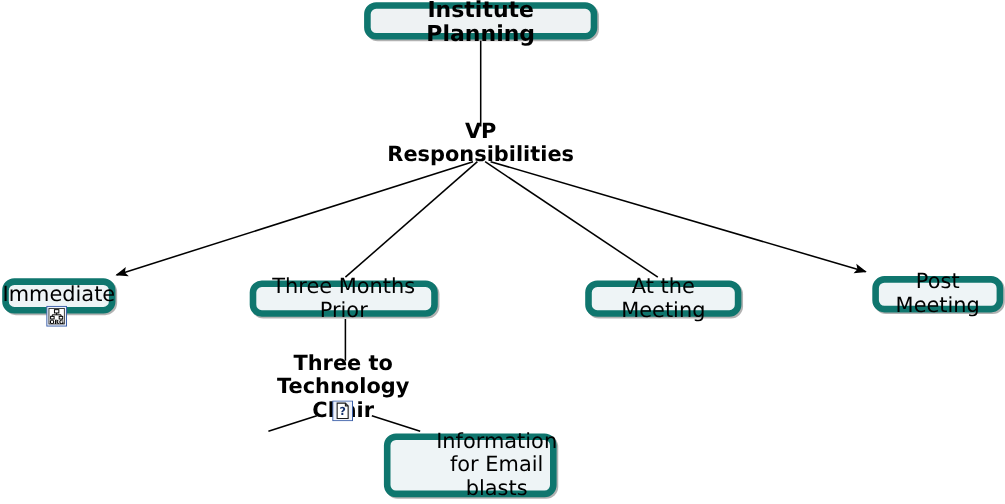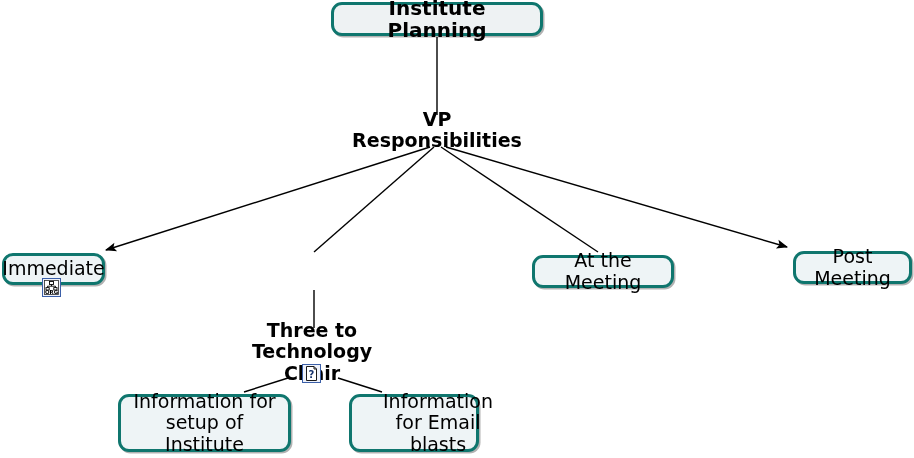--- a/index.html
+++ b/index.html
@@ -27,21 +27,21 @@
     position: absolute;
     box-sizing: border-box;
     display: flex;
     align-items: center;
     justify-content: center;
     text-align: center;
     color: #000000;
     z-index: 2;
   }
   .node.boxed {
-    border: 3px solid #0f766e;
+    border: 6px solid #0f766e;
     border-radius: 11px;
     background: #eef4f6;
     box-shadow: 1.5px 1.5px 0 rgba(0,0,0,0.30);
     font-size: 19px;
     line-height: 1.12;
     font-weight: normal;
   }
   .node.boxed.root {
     font-weight: bold;
     font-size: 20px;
@@ -103,40 +103,39 @@
   </div>
 
   <div class="node label" style="left:341px; top:118px; width:192px; height:24px;">
     <span class="txt">VP Responsibilities</span>
   </div>
 
   <div class="node boxed" style="left:2px; top:253px; width:103px; height:32px;">
     <span class="txt">Immediate</span>
   </div>
 
+  <div class="node boxed" style="left:227px; top:255px; width:171px; height:33px;">
+    <span class="txt">Three Months Prior</span>
+  </div>
 
   <div class="node boxed" style="left:532px; top:255px; width:142px; height:33px;">
     <span class="txt">At the Meeting</span>
   </div>
 
   <div class="node boxed" style="left:793px; top:251px; width:119px; height:33px;">
     <span class="txt">Post Meeting</span>
   </div>
 
   <div class="node label" style="left:212px; top:331px; width:200px; height:42px;">
     <span class="txt">Three to Technology
 Chair</span>
   </div>
 
-  <div class="node boxed" style="left:118px; top:394px; width:173px; height:58px;">
-    <span class="txt">Information for
-setup of Institute</span>
-  </div>
 
-  <div class="node boxed" style="left:349px; top:394px; width:130px; height:58px;padding-left:48px;">
+  <div class="node boxed" style="left:349px; top:394px; width:157px; height:58px;padding-left:48px;">
     <span class="txt">Information
 for Email blasts</span>
   </div>
 
   <div class="res-icon" style="left:42px; top:278px;">
     <svg viewBox="0 0 19 19" width="19" height="19">
       <rect x="0.5" y="0.5" width="18" height="18" fill="#eef2fb" stroke="#3b5fa8" stroke-width="1"></rect>
       <rect x="2.5" y="2.5" width="14" height="14" fill="#ffffff" stroke="#2a2a2a" stroke-width="0.8"></rect>
       <rect x="7.5" y="3.5" width="4" height="3" fill="none" stroke="#000000" stroke-width="0.9"></rect>
       <line x1="9.5" y1="6.5" x2="9.5" y2="8.2" stroke="#000000" stroke-width="0.9"></line>

